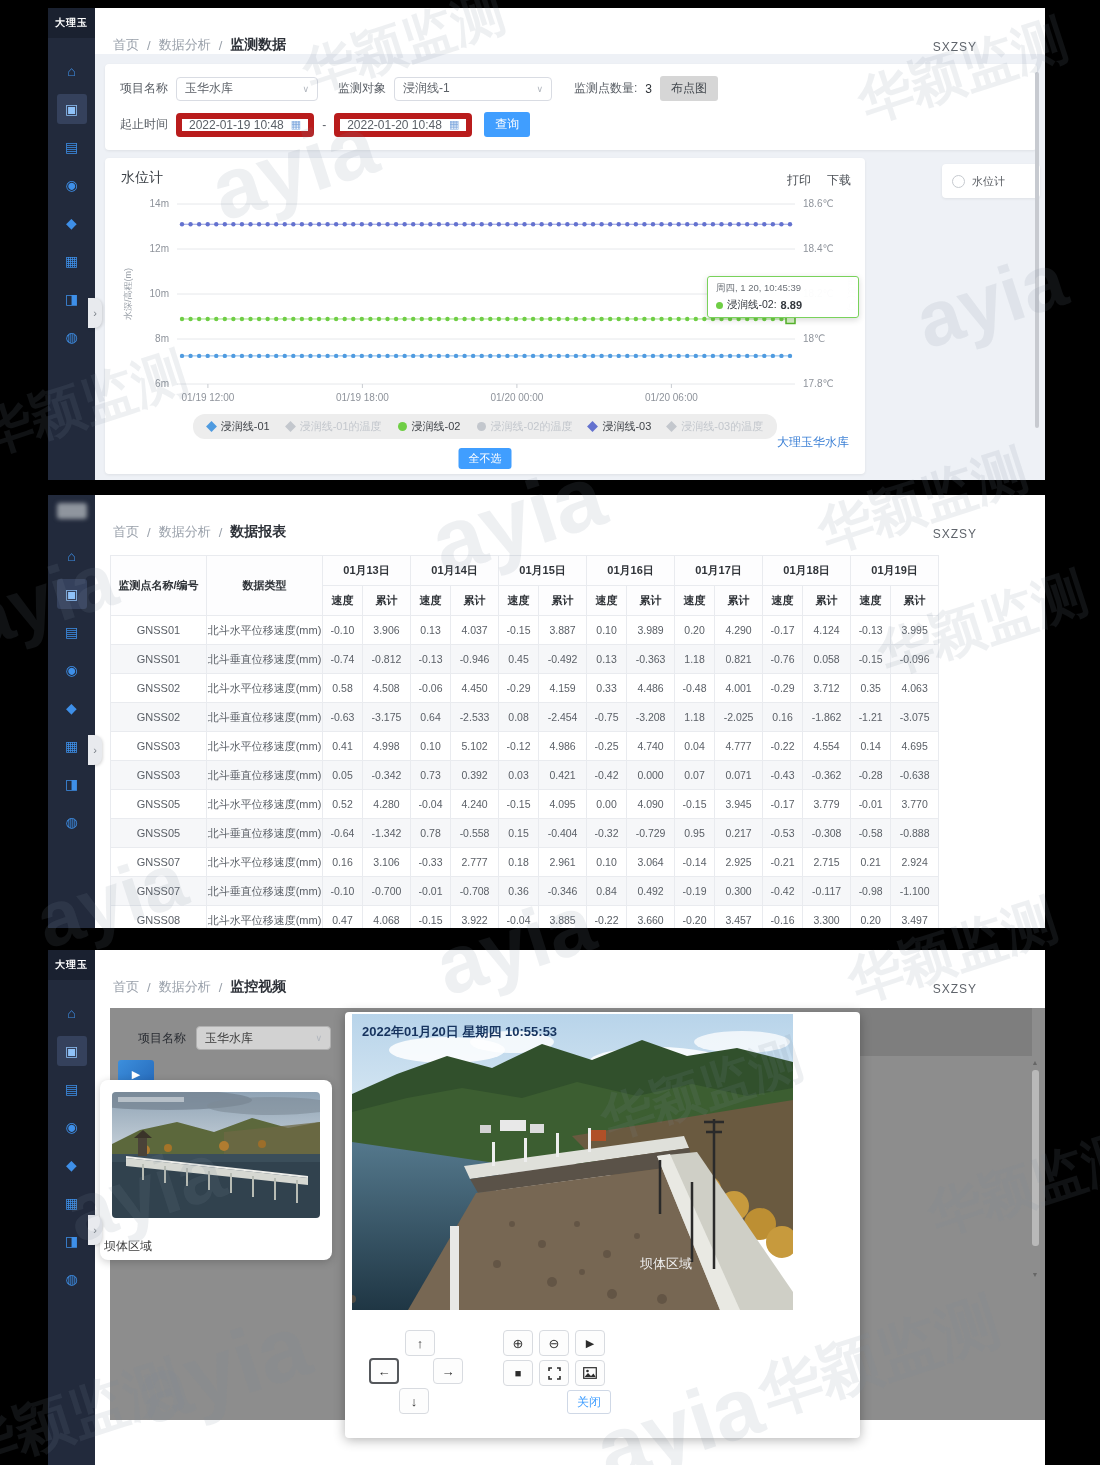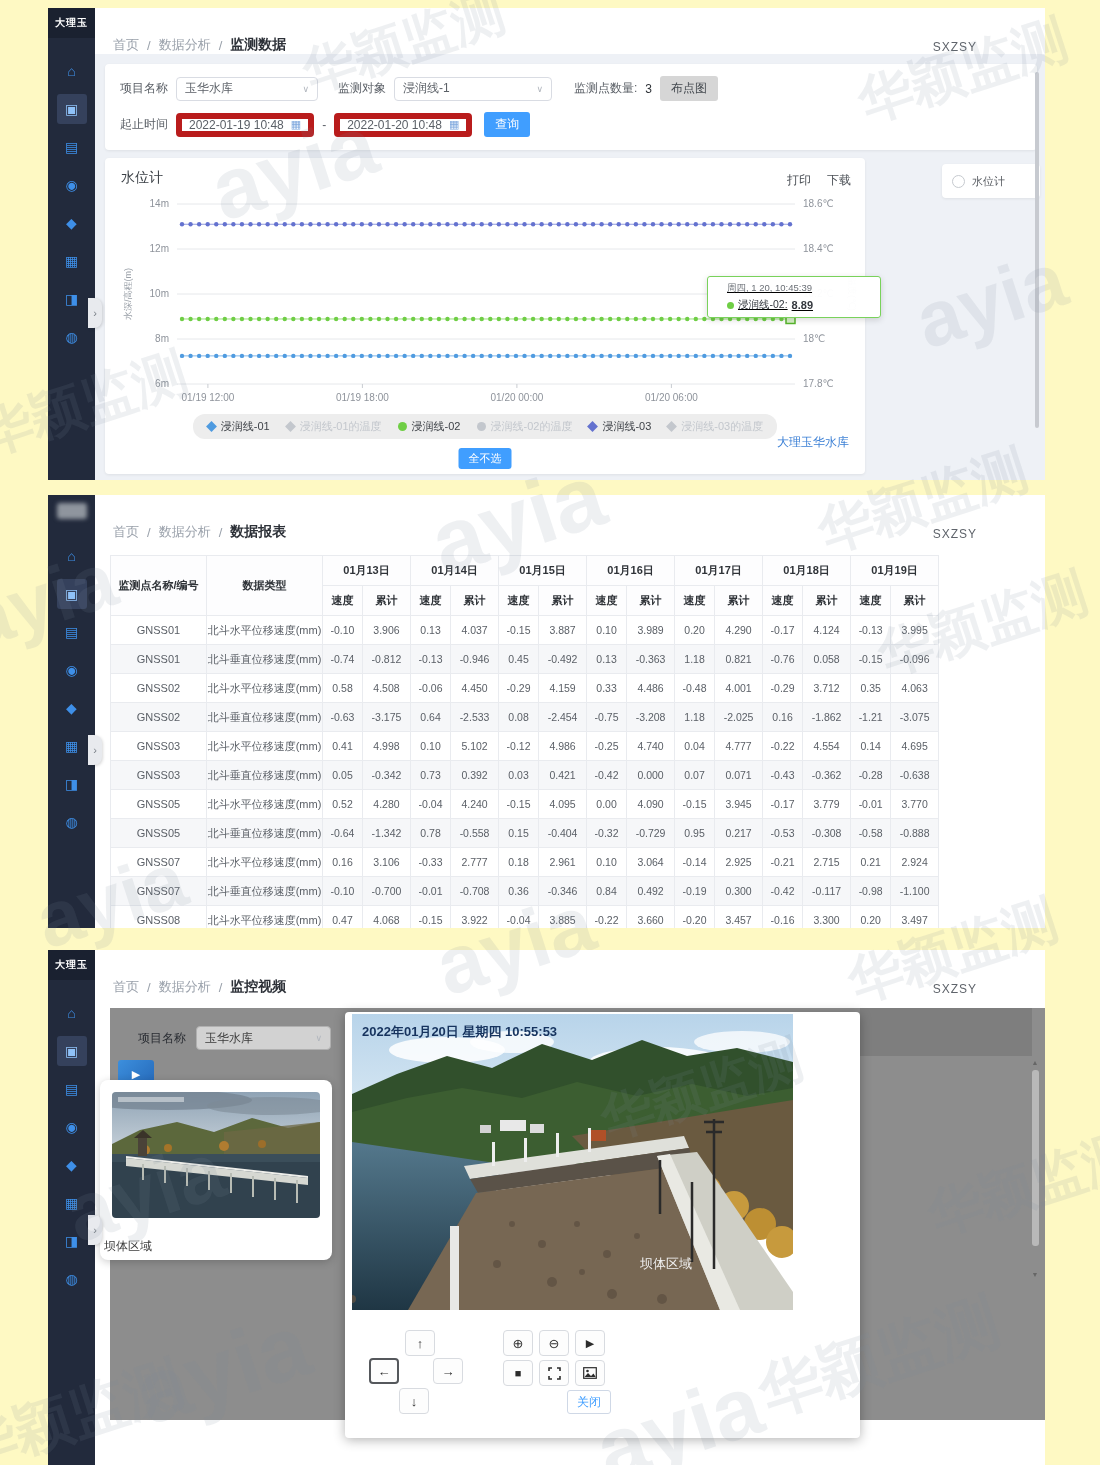--- a/index.html
+++ b/index.html
@@ -1,16 +1,16 @@
 <!DOCTYPE html>
 <html><head>
 <meta charset="utf-8">
 <style>
   html,body{margin:0;padding:0;background:#fff;}
-  .page{position:relative;width:1100px;height:1465px;background:#fef9c3;overflow:hidden;
+  .page{position:relative;width:1100px;height:1465px;background:#000000;overflow:hidden;
         font-family:"Liberation Sans","DejaVu Sans",sans-serif;}
   .panel{position:absolute;background:#fff;overflow:hidden;}
   .sidebar{position:absolute;left:0;top:0;bottom:0;width:47px;background:#222a3c;z-index:2;}
   .logo{height:30px;display:flex;align-items:center;justify-content:center;color:#fff;
         font-size:10px;font-weight:bold;background:#1a2130;letter-spacing:1px;}
   .logoblur{margin:8px auto 4px auto;width:30px;height:16px;background:#8f959e;border-radius:3px;filter:blur(2px);}
   .snav{display:flex;flex-direction:column;align-items:center;padding-top:14px;}
   .sicon{width:30px;height:30px;margin:4px 0;display:flex;align-items:center;justify-content:center;
          color:#3e8fe8;font-size:14px;border-radius:3px;cursor:pointer;}
   .sicon.active{background:#35415c;color:#8fc1f7;}
@@ -37,21 +37,21 @@
   .cal{color:#7fa8de;font-size:11px;}
   .btn{height:25px;padding:0 11px;border-radius:3px;font-size:12px;display:inline-flex;align-items:center;
        justify-content:center;cursor:pointer;white-space:nowrap;}
   .btn.grey{background:#d6d6d6;color:#454a50;}
   .btn.blue{background:#409eff;color:#fff;}
   .ctitle{position:absolute;left:16px;top:11px;font-size:14px;color:#3b4046;}
   .cactions{position:absolute;right:14px;top:14px;display:flex;gap:16px;font-size:12px;color:#4a4f55;}
   .cactions span{cursor:pointer;}
   .tooltip{position:absolute;left:602px;top:118px;width:134px;background:rgba(255,255,255,.97);
            border:1px solid #79d25b;border-radius:3px;box-shadow:0 2px 6px rgba(0,0,0,.15);
-           padding:5px 19px;z-index:6;text-decoration:underline;}
+           padding:5px 8px;z-index:6;}
   .tt1{font-size:9.5px;color:#6a6f76;}
   .tt2{font-size:10.5px;color:#33373d;margin-top:3px;display:flex;align-items:center;gap:4px;}
   .tt2 b{font-size:11px;}
   .ttdot{width:7px;height:7px;border-radius:50%;background:#6fce45;display:inline-block;}
   .legendwrap{position:absolute;left:30px;right:30px;top:256px;display:flex;justify-content:center;}
   .legendpill{display:inline-flex;gap:16px;background:#ededed;border-radius:12px;padding:5px 14px;align-items:center;}
   .litem{display:flex;align-items:center;font-size:11px;color:#3f4349;cursor:pointer;white-space:nowrap;}
   .litem.off{color:#c3c7cd;}
   .mk{display:inline-block;width:9px;height:9px;margin-right:5px;}
   .mk.circle{border-radius:50%;}

